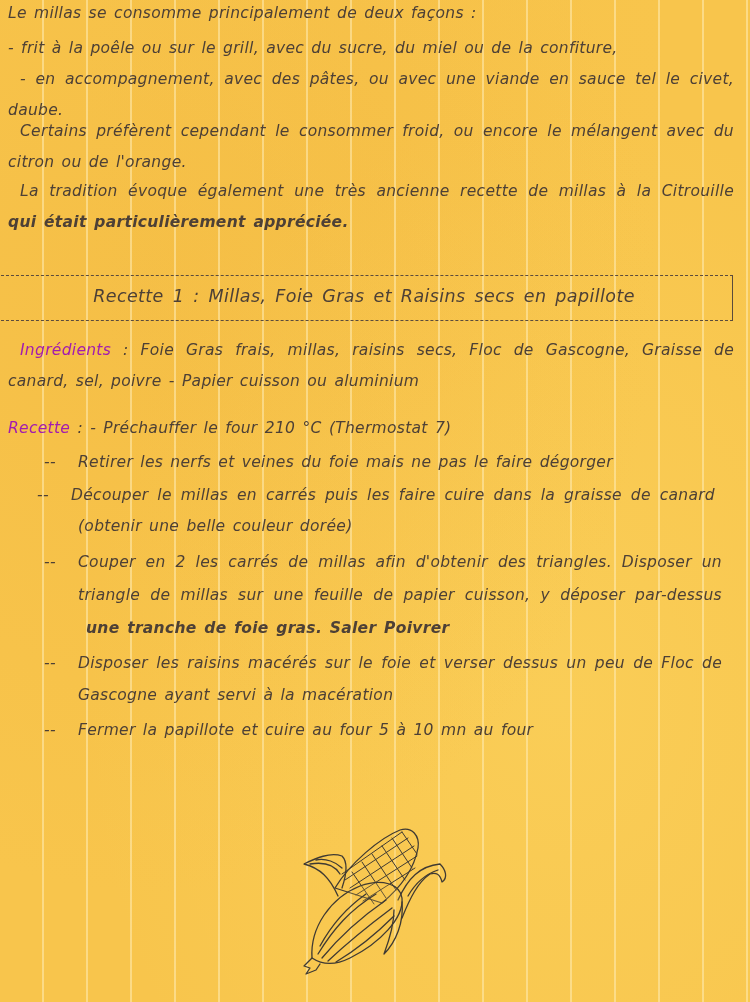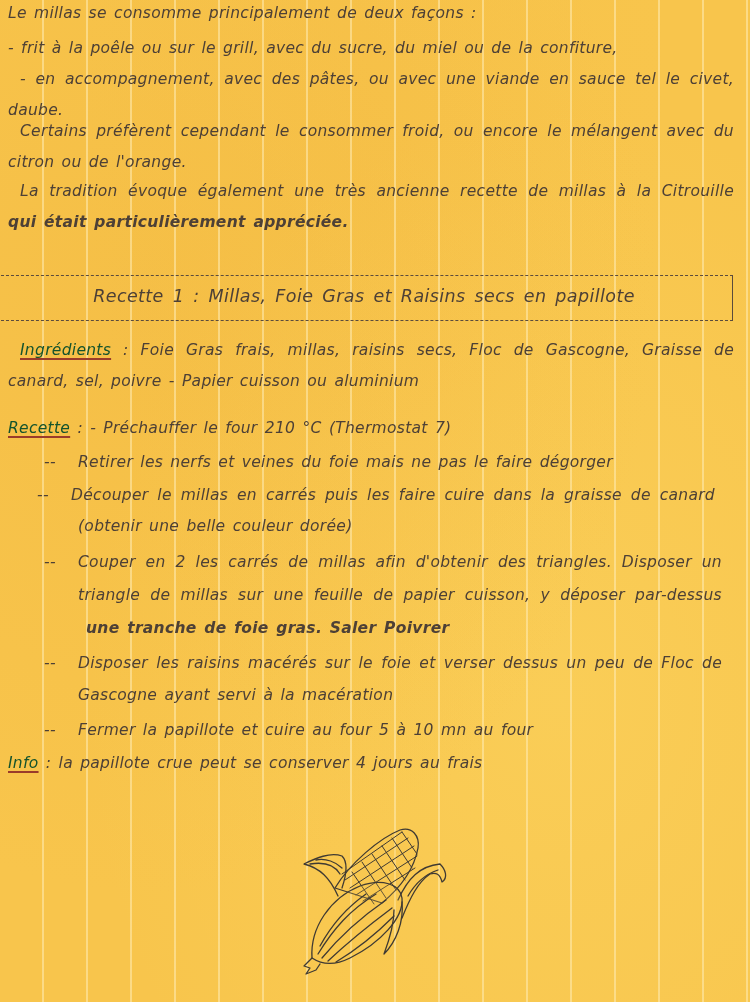--- a/index.html
+++ b/index.html
@@ -69,25 +69,24 @@
       left: 0;
       right: 0;
       top: 10px;
       text-align: center;
       font-size: 17.5px;
       letter-spacing: 0.4px;
       word-spacing: 3px;
     }
 
     .label-ul {
-      text-decoration: underline;
       text-decoration-color: #9a3b2a;
       text-decoration-thickness: 1.5px;
       text-underline-offset: 3px;
-      color: #14532d;
+      color: #a21caf;
     }
 
     .step .dash {
       display: inline-block;
       width: 34px;
     }
     .corn {
       position: absolute;
       left: 290px;
       top: 818px;
@@ -146,23 +145,20 @@
     <div class="line step" style="left:44px; top:654px; width:678px; text-align:justify; text-align-last:justify;">
       <span class="dash">--</span><span>Disposer les raisins macérés sur le foie et verser dessus un peu de Floc de</span>
     </div>
     <div class="line" style="left:78px; top:686px;font-style:italic;">Gascogne ayant servi à la macération</div>
 
     <div class="line step" style="left:44px; top:721px;">
       <span class="dash">--</span><span>Fermer la papillote et cuire au four 5 à 10 mn au four</span>
     </div>
   </div>
 
-  <div class="line hand" style="left:8px; top:754px;">
-    <span class="label-ul">Info</span><span> : </span><span>la papillote crue peut se conserver 4 jours au frais</span>
-  </div>
 
   <svg class="corn" viewBox="0 0 160 170" fill="none" stroke="#3f3a33" stroke-width="1.3" stroke-linecap="round" stroke-linejoin="round">
 
     <path d="M45 70 C60 45, 90 20, 110 12 C122 8, 130 18, 128 30 C124 52, 110 70, 92 85 Z" fill="rgba(250,200,80,0.25)"></path>
 
     <g stroke-width="1">
       <path d="M55 62 L118 20"></path>
       <path d="M60 70 L124 28"></path>
       <path d="M66 77 L127 38"></path>
       <path d="M73 83 L125 50"></path>

